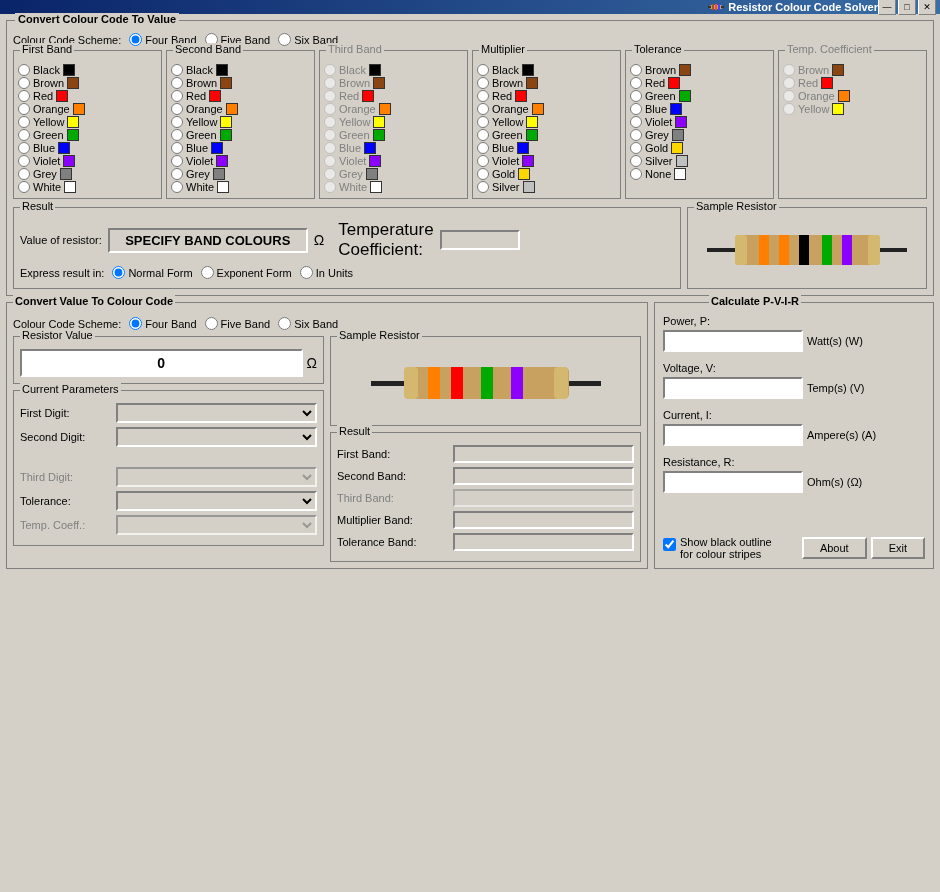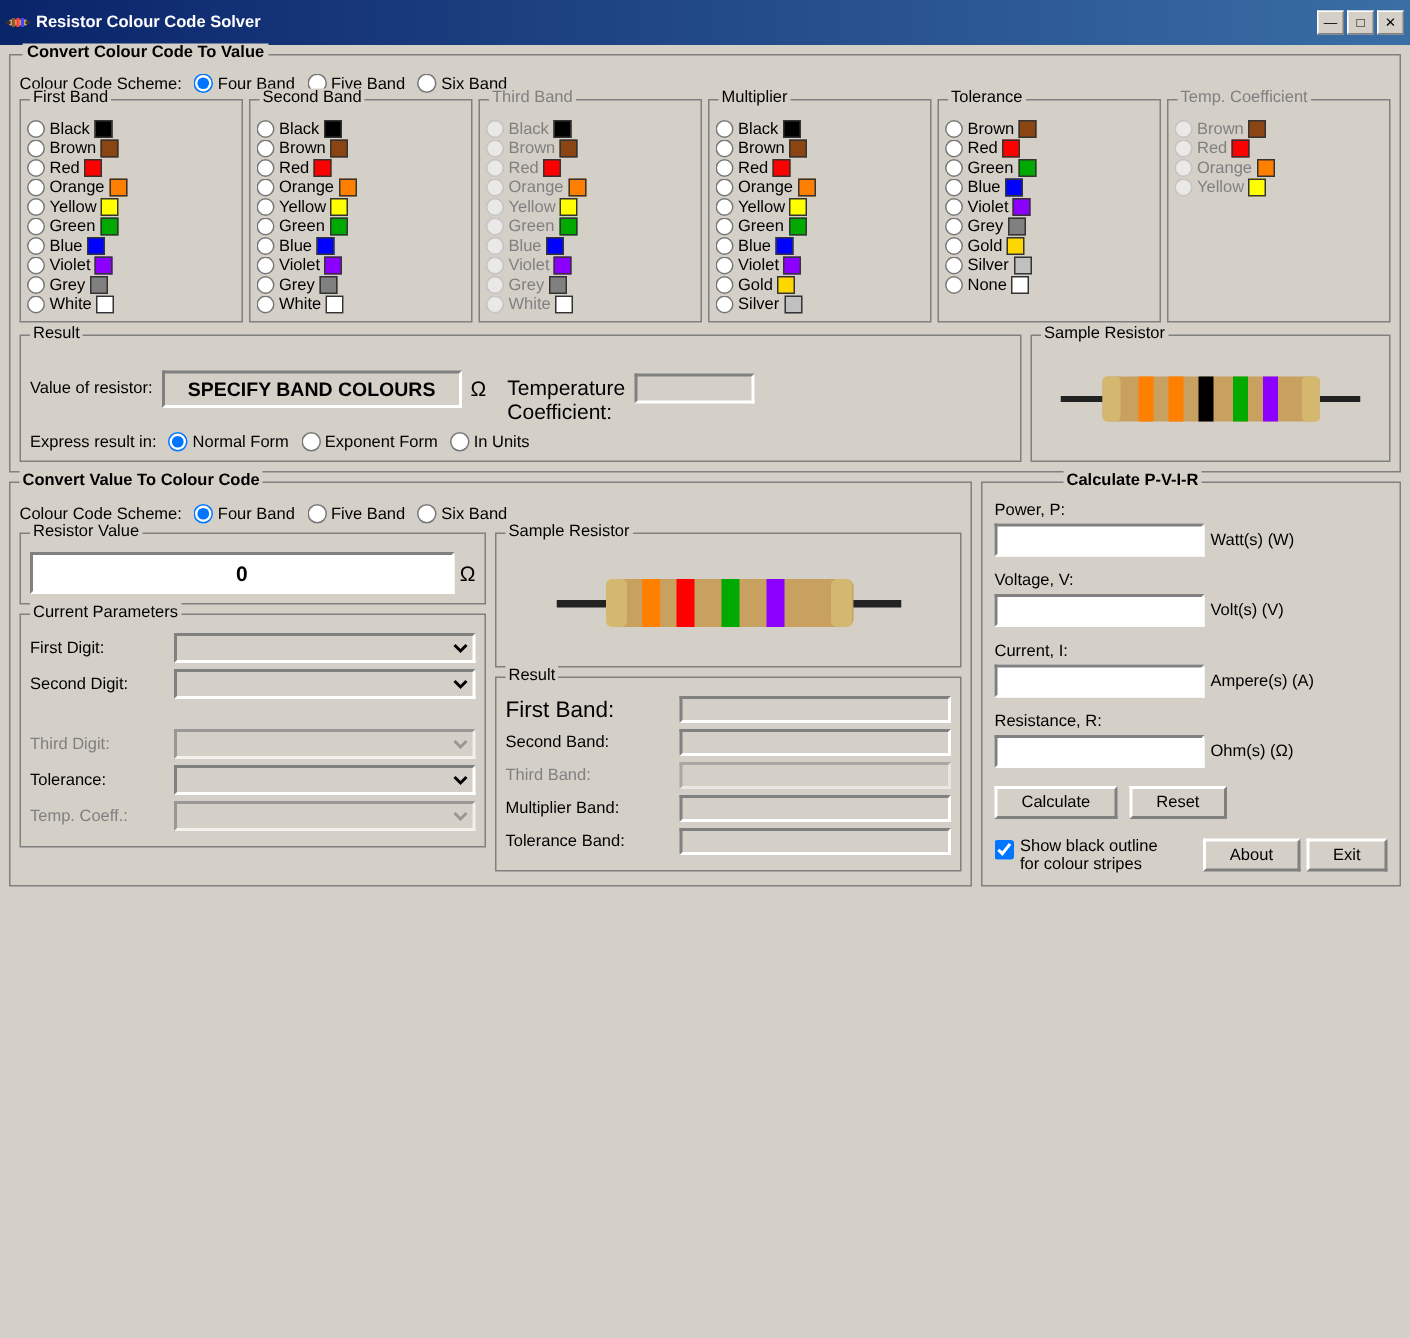--- a/index.html
+++ b/index.html
@@ -8,24 +8,24 @@
       font-size: 11px;
       background: #d4d0c8;
       color: #000;
       width: 940px;
       height: 892px;
       overflow: hidden;
     }
     .title-bar {
       background: linear-gradient(to right, #0a246a, #3a6ea5);
       color: white;
-      height: 30px;
+      height: 14px;
       display: flex;
       align-items: center;
-      justify-content: space-between;
+      justify-content: flex-end;
       padding: 0 4px;
       user-select: none;
     }
     .title-bar-left {
       display: flex;
       align-items: center;
       gap: 4px;
     }
     .title-bar-icon {
       width: 16px;
@@ -477,21 +477,21 @@
       </div>
     </div>
 
     <div style="display:flex; gap:6px; margin-top:8px;">
       <div style="flex:1; border:1px solid #808080; position:relative; padding:12px 6px 6px 6px;">
         <span style="position:absolute; top:-8px; left:6px; background:#d4d0c8; padding:0 2px; font-size:11px;">Result</span>
         <div style="display:flex; align-items:center; gap:6px; margin-bottom:6px;">
           <span style="font-size:11px;">Value of resistor:</span>
           <div style="background:#d4d0c8; border:2px solid; border-color:#808080 #fff #fff #808080; padding:3px 12px; font-size:13px; font-weight:bold; min-width:200px; text-align:center;">SPECIFY BAND COLOURS</div>
           <span style="font-size:14px;">Ω</span>
-          <span style="font-size:14px; margin-left:8px;margin-top:14px;">Temperature<br>Coefficient:</span>
+          <span style="font-size:17px; margin-left:8px;">Temperature<br>Coefficient:</span>
           <div style="background:#d4d0c8; border:2px solid; border-color:#808080 #fff #fff #808080; width:80px; height:20px;"></div>
         </div>
         <div style="display:flex; align-items:center; gap:8px;">
           <span style="font-size:11px;">Express result in:</span>
           <label style="display:flex; align-items:center; gap:3px; font-size:11px;">
             <input type="radio" name="form" checked="" style="">
             <span>Normal Form</span>
           </label>
           <label style="display:flex; align-items:center; gap:3px; font-size:11px;">
             <input type="radio" name="form" style="">
@@ -602,21 +602,21 @@
                 <rect x="80" y="10" width="12" height="32" fill="#FF0000"></rect>
                 <rect x="110" y="10" width="12" height="32" fill="#00AA00"></rect>
                 <rect x="140" y="10" width="12" height="32" fill="#8B00FF"></rect>
               </svg>
             </div>
           </div>
 
           <div style="border:1px solid #808080; position:relative; padding:12px 6px 6px 6px; flex:1;">
             <span style="position:absolute; top:-8px; left:6px; background:#d4d0c8; padding:0 2px; font-size:11px;">Result</span>
             <div style="display:flex; align-items:center; gap:6px; margin-bottom:4px;">
-              <span style="width:110px; font-size:15px;">First Band:</span>
+              <span style="width:110px; font-size:11px;">First Band:</span>
               <div style="flex:1; height:18px; background:#d4d0c8; border:2px solid; border-color:#808080 #fff #fff #808080;"></div>
             </div>
             <div style="display:flex; align-items:center; gap:6px; margin-bottom:4px;">
               <span style="width:110px; font-size:11px;">Second Band:</span>
               <div style="flex:1; height:18px; background:#d4d0c8; border:2px solid; border-color:#808080 #fff #fff #808080;"></div>
             </div>
             <div style="display:flex; align-items:center; gap:6px; margin-bottom:4px;">
               <span style="width:110px; font-size:11px; color:#808080;">Third Band:</span>
               <div style="flex:1; height:18px; background:#d4d0c8; border:2px solid; border-color:#808080 #fff #fff #808080; opacity:0.5;"></div>
             </div>
@@ -641,44 +641,40 @@
         <div style="display:flex; align-items:center; gap:4px;">
           <input type="text" style="width: 140px; height: 22px; background: white; border-width: 2px; border-style: solid; border-image: initial; border-color: rgb(128, 128, 128) rgb(255, 255, 255) rgb(255, 255, 255) rgb(128, 128, 128); padding: 2px 4px; font-size: 11px; font-family: inherit;">
           <span style="font-size:11px;">Watt(s) (W)</span>
         </div>
       </div>
 
       <div style="margin-bottom:10px;">
         <div style="font-size:11px; margin-bottom:3px;">Voltage, V:</div>
         <div style="display:flex; align-items:center; gap:4px;">
           <input type="text" style="width: 140px; height: 22px; background: white; border-width: 2px; border-style: solid; border-image: initial; border-color: rgb(128, 128, 128) rgb(255, 255, 255) rgb(255, 255, 255) rgb(128, 128, 128); padding: 2px 4px; font-size: 11px; font-family: inherit;">
-          <span style="font-size:11px;">Volt(s) (V)</span>
+          <span style="font-size:11px;">Temp(s) (V)</span>
         </div>
       </div>
 
       <div style="margin-bottom:10px;">
         <div style="font-size:11px; margin-bottom:3px;">Current, I:</div>
         <div style="display:flex; align-items:center; gap:4px;">
           <input type="text" style="width: 140px; height: 22px; background: white; border-width: 2px; border-style: solid; border-image: initial; border-color: rgb(128, 128, 128) rgb(255, 255, 255) rgb(255, 255, 255) rgb(128, 128, 128); padding: 2px 4px; font-size: 11px; font-family: inherit;">
           <span style="font-size:11px;">Ampere(s) (A)</span>
         </div>
       </div>
 
       <div style="margin-bottom:12px;">
         <div style="font-size:11px; margin-bottom:3px;">Resistance, R:</div>
         <div style="display:flex; align-items:center; gap:4px;">
           <input type="text" style="width: 140px; height: 22px; background: white; border-width: 2px; border-style: solid; border-image: initial; border-color: rgb(128, 128, 128) rgb(255, 255, 255) rgb(255, 255, 255) rgb(128, 128, 128); padding: 2px 4px; font-size: 11px; font-family: inherit;">
           <span style="font-size:11px;">Ohm(s) (Ω)</span>
         </div>
       </div>
 
-      <div style="display:flex; gap:8px; margin-bottom:12px;">
-        <button class="win-button">Calculate</button>
-        <button class="win-button">Reset</button>
-      </div>
 
       <div style="display:flex; align-items:center; justify-content:space-between; margin-top:auto;gap:27px;">
         <label style="display:flex; align-items:flex-start; gap:4px; font-size:11px; max-width:140px;">
           <input type="checkbox" checked="" style="margin-top: 2px;">
           <span>Show black outline for colour stripes</span>
         </label>
         <div style="display:flex; gap:4px;">
           <button class="win-button">About</button>
           <button class="win-button">Exit</button>
         </div>

